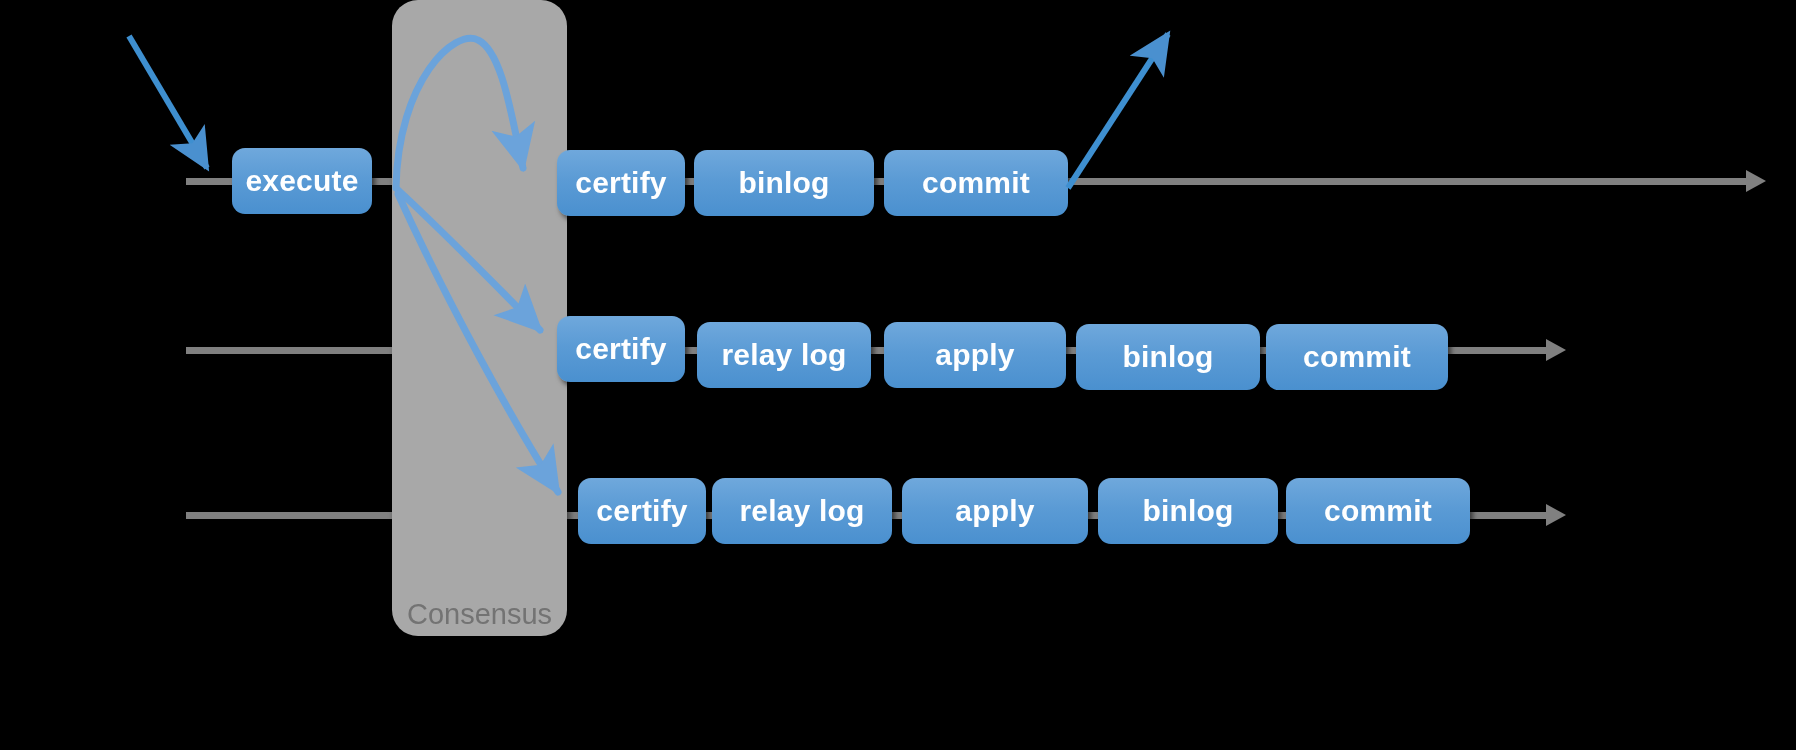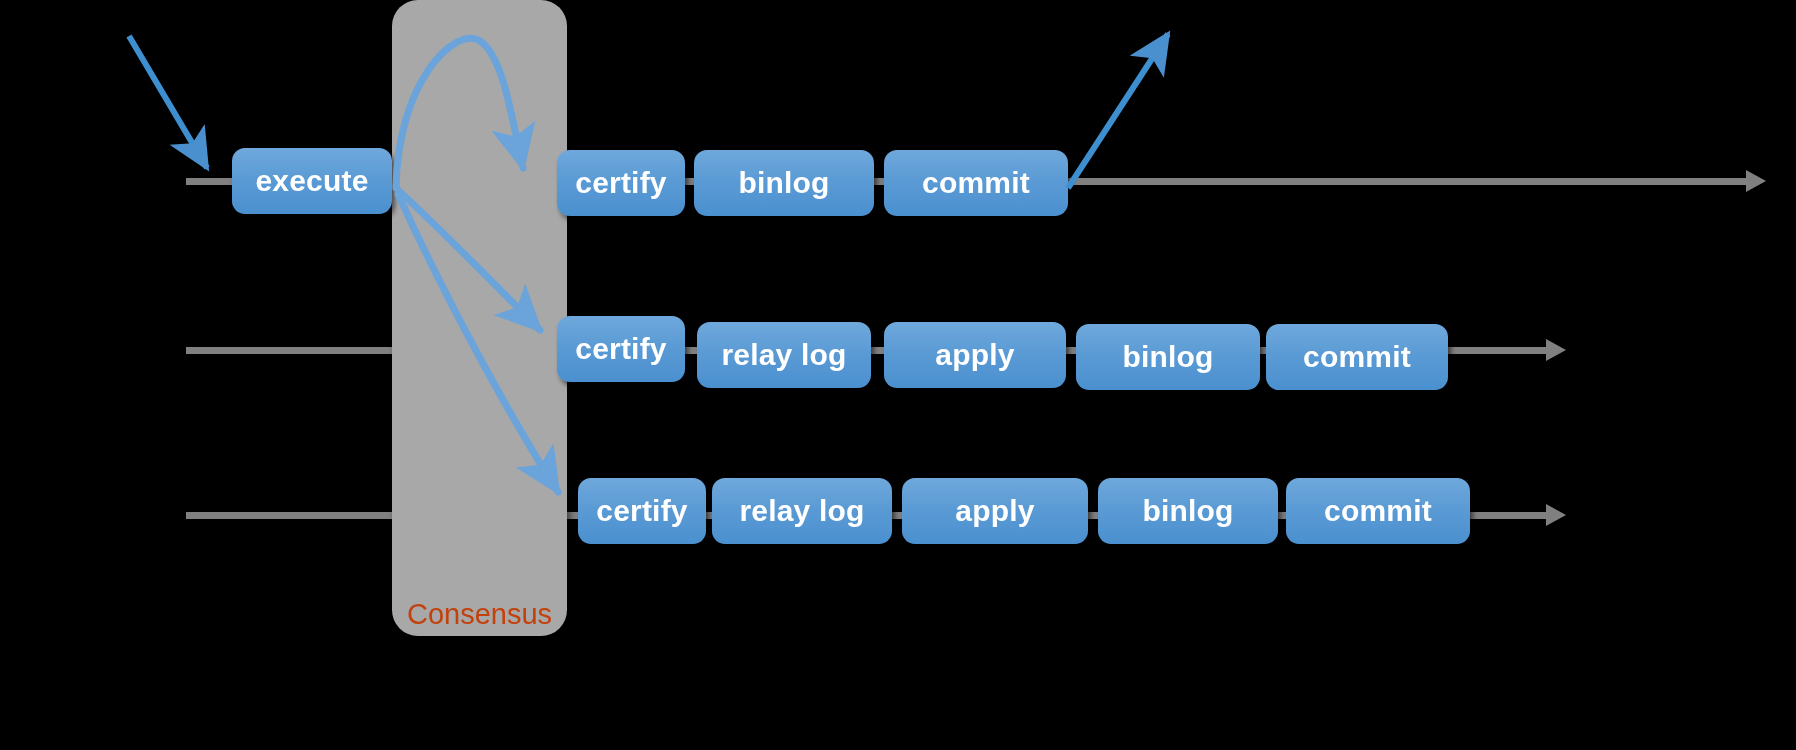--- a/index.html
+++ b/index.html
@@ -38,21 +38,21 @@
     white-space:nowrap;
   }
   .consensus{
     position:absolute;
     background:#A8A8A8;
     border-radius:26px;
     box-shadow:3px 4px 6px rgba(0,0,0,0.5);
   }
   .consensus-label{
     position:absolute;
-    color:#c2410c;
+    color:#737373;
     font-size:29px;
     font-weight:normal;
     white-space:nowrap;
     text-align:center;
   }
   svg.overlay{
     position:absolute;
     left:0;top:0;
     width:1796px;height:750px;
     pointer-events:none;
@@ -109,21 +109,21 @@
       <path d="M 398,190 C 452,240 500,290 540,330" fill="none" stroke="#6BA3DB" stroke-width="7" stroke-linecap="round" marker-end="url(#ah)"></path>
     </g>
 
     <g>
       <path d="M 398,194 C 446,300 512,420 558,492" fill="none" stroke="#6BA3DB" stroke-width="7" stroke-linecap="round" marker-end="url(#ah)"></path>
     </g>
   </svg>
 
   <div class="layer-boxes">
 
-    <div class="box" style="left:232px; top:148px; width:160px; height:66px;">
+    <div class="box" style="left:232px; top:148px; width:140px; height:66px;">
       <span>execute</span>
     </div>
     <div class="box" style="left:557px; top:150px; width:128px; height:66px;">
       <span>certify</span>
     </div>
     <div class="box" style="left:694px; top:150px; width:180px; height:66px;">
       <span>binlog</span>
     </div>
     <div class="box" style="left:884px; top:150px; width:184px; height:66px;">
       <span>commit</span>

